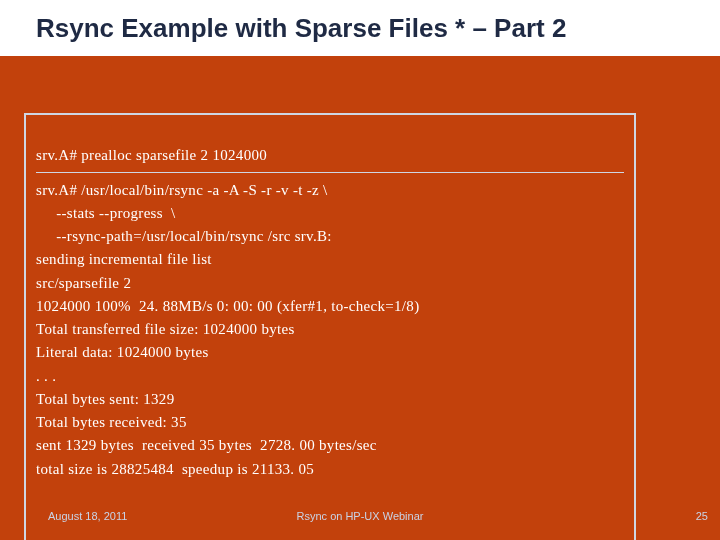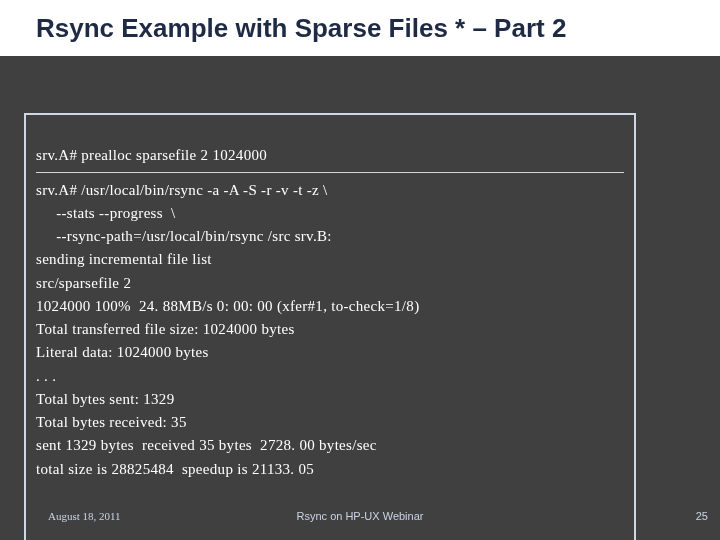--- a/index.html
+++ b/index.html
@@ -6,21 +6,21 @@
     margin: 0;
     padding: 0;
     width: 720px;
     height: 540px;
     overflow: hidden;
     font-family: Arial, Helvetica, sans-serif;
   }
   .slide {
     width: 720px;
     height: 540px;
-    background: #404040;
+    background: #c2410c;
     position: relative;
     box-sizing: border-box;
   }
   .title-bar {
     background: #ffffff;
     height: 56px;
     width: 100%;
     display: flex;
     align-items: center;
     padding-left: 36px;
@@ -59,21 +59,20 @@
     bottom: 18px;
     left: 0;
     width: 100%;
     font-size: 11px;
     color: #c9d3e6;
   }
   .footer-date {
     position: absolute;
     left: 48px;
     bottom: 0;
-    font-family: Liberation Serif, serif;
   }
   .footer-title {
     position: absolute;
     left: 0;
     right: 0;
     text-align: center;
     bottom: 0;
   }
   .footer-page {
     position: absolute;

